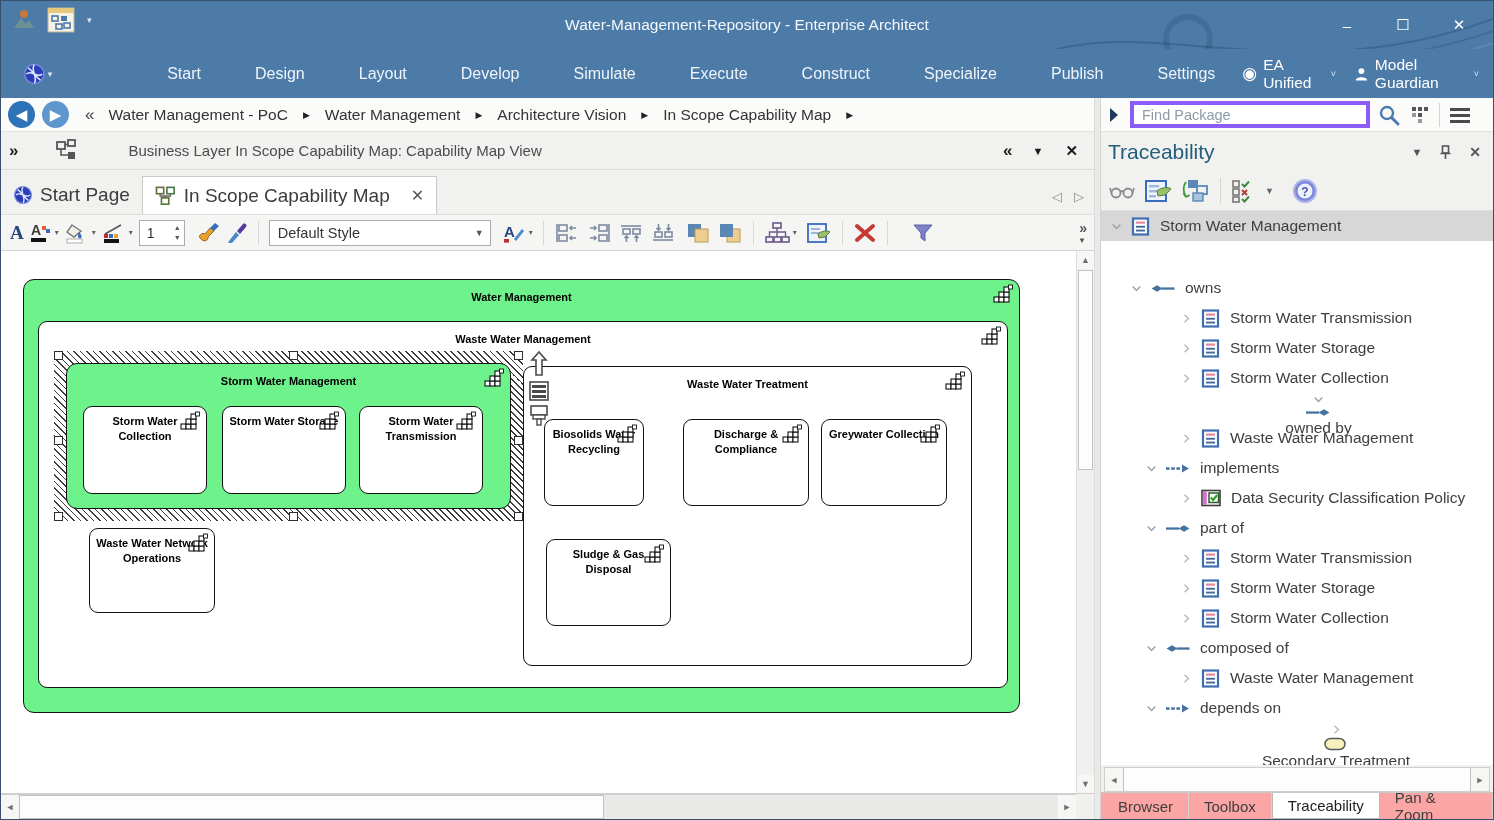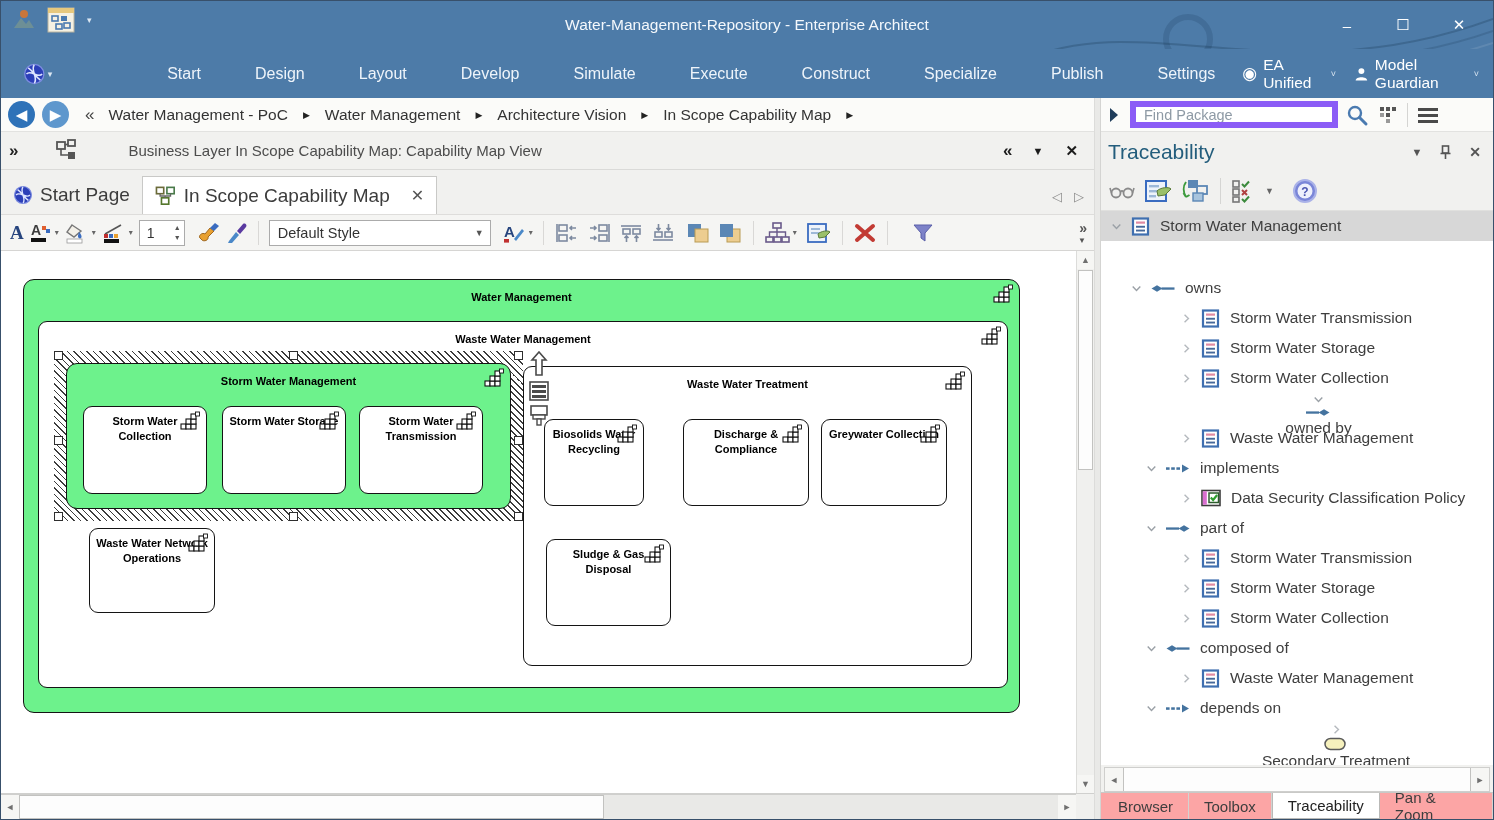--- a/index.html
+++ b/index.html
@@ -80,21 +80,21 @@
   .vscroll { position:absolute; top:0; right:0; width:18px; bottom:0; background:#f0f0ee; border-left:1px solid #dcdcda; }
   .hscroll { position:absolute; left:0; bottom:0; height:25px; width:1075px; background:#e9e9e7; border-top:1px solid #cfcfcd; display:flex; align-items:stretch; }
   .scroll-btn { width:18px; display:flex; align-items:center; justify-content:center; color:#6f6f6f; font-size:9px; background:#f6f6f4; }
   .h-thumb { width:585px; background:#fdfdfd; border:1px solid #c2c2c0; }
   .v-btn { height:18px; display:flex; align-items:center; justify-content:center; color:#6f6f6f; font-size:9px; background:#f6f6f4; }
   .v-thumb { position:absolute; top:19px; left:1px; right:1px; height:200px; background:#fdfdfd; border:1px solid #c2c2c0; }
   .scroll-corner { position:absolute; right:0; bottom:0; width:18px; height:25px; background:#f0f0ee; }
 
   
   .find-row { position:absolute; top:0; left:0; right:0; height:34px; background:#fbfbf9; border-bottom:1px solid #e2e2e0; display:flex; align-items:center; }
-  .find-input { width:208px; height:27px; border:6px solid #8b5cf6; background:#fff; font-size:14.5px; color:#333; padding:0 8px; font-family:"Liberation Sans", sans-serif; }
+  .find-input { width:240px; height:27px; border:4px solid #8b5cf6; background:#fff; font-size:14.5px; color:#333; padding:0 8px; font-family:"Liberation Sans", sans-serif; }
   .find-input::placeholder { color:#8e9aa5; }
   .panel-header { position:absolute; top:34px; left:0; right:0; height:40px; background:#f1f1ef; display:flex; align-items:center; }
   .panel-title { font-size:21px; color:#235d7c; margin-left:7px; font-weight:400; }
   .panel-header-icons { margin-left:auto; display:flex; align-items:center; gap:17px; padding-right:12px; color:#555; }
   .panel-toolbar { position:absolute; top:74px; left:0; right:0; height:39px; background:#f1f1ef; border-bottom:1px solid #e0e0de; display:flex; align-items:center; gap:9px; padding-left:8px; }
   .tree { position:absolute; top:113px; left:0; right:0; bottom:54px; background:#fff; overflow:hidden; }
   .tree-row { display:flex; align-items:center; height:30px; font-size:15.5px; color:#3e3e3e; white-space:nowrap; }
   .tree-row.selected { background:#d7d7d7; }
   .tree-exp { width:14px; display:flex; justify-content:center; }
   .tree-ico { margin:0 9px 0 7px; display:flex; align-items:center; }

